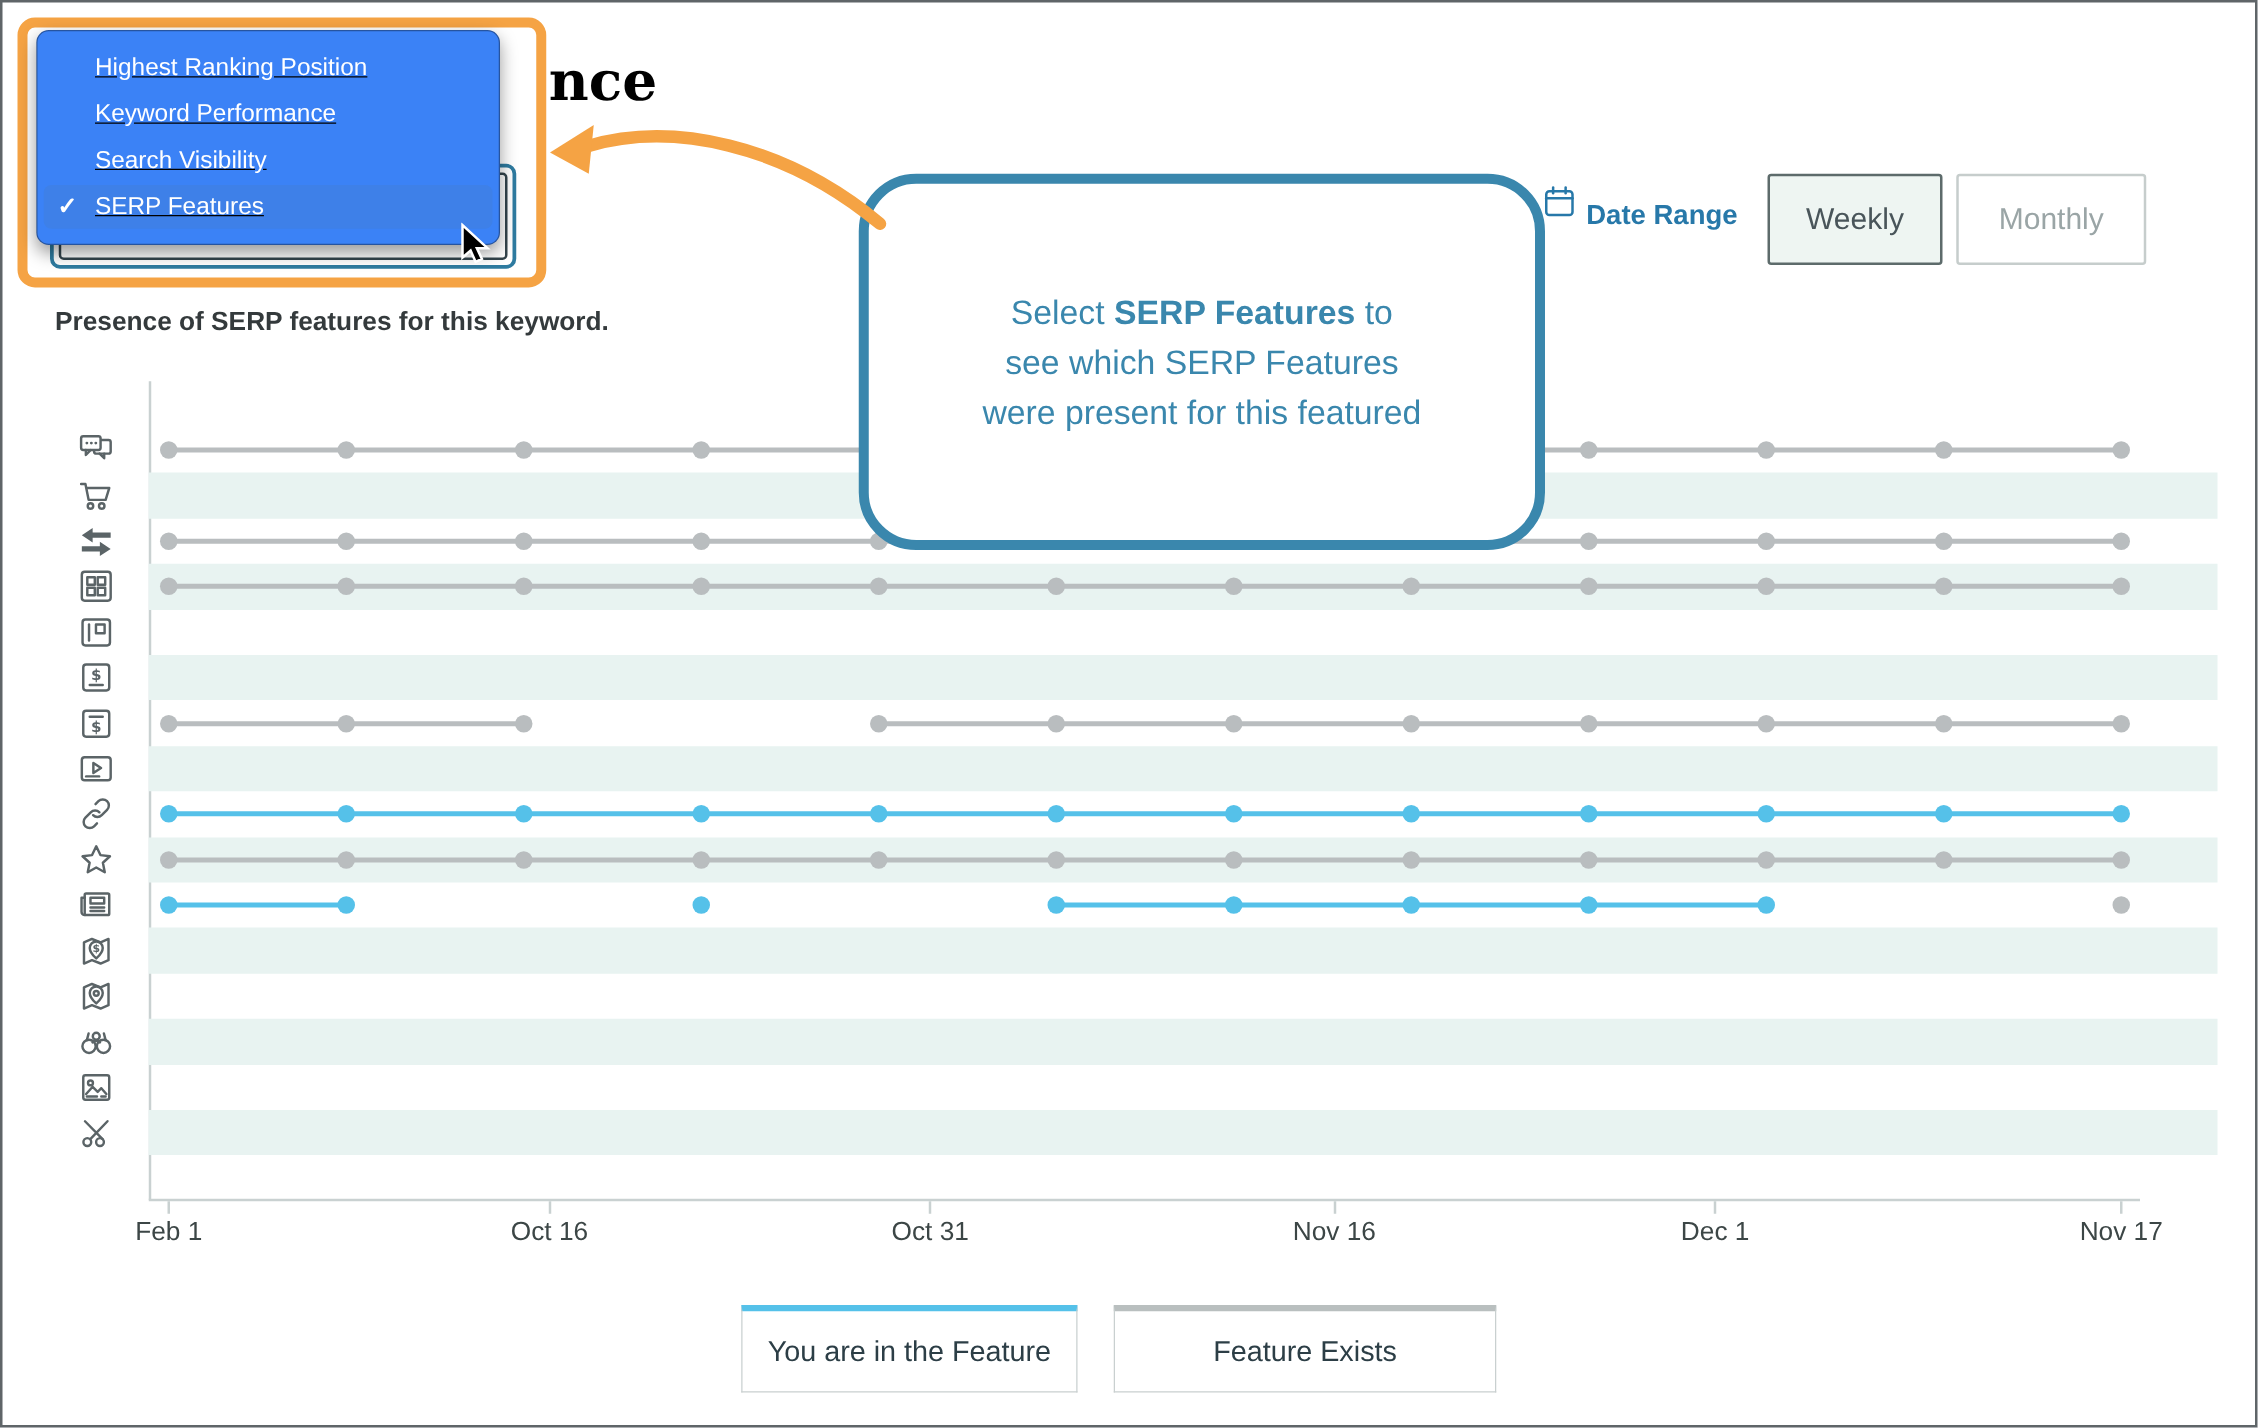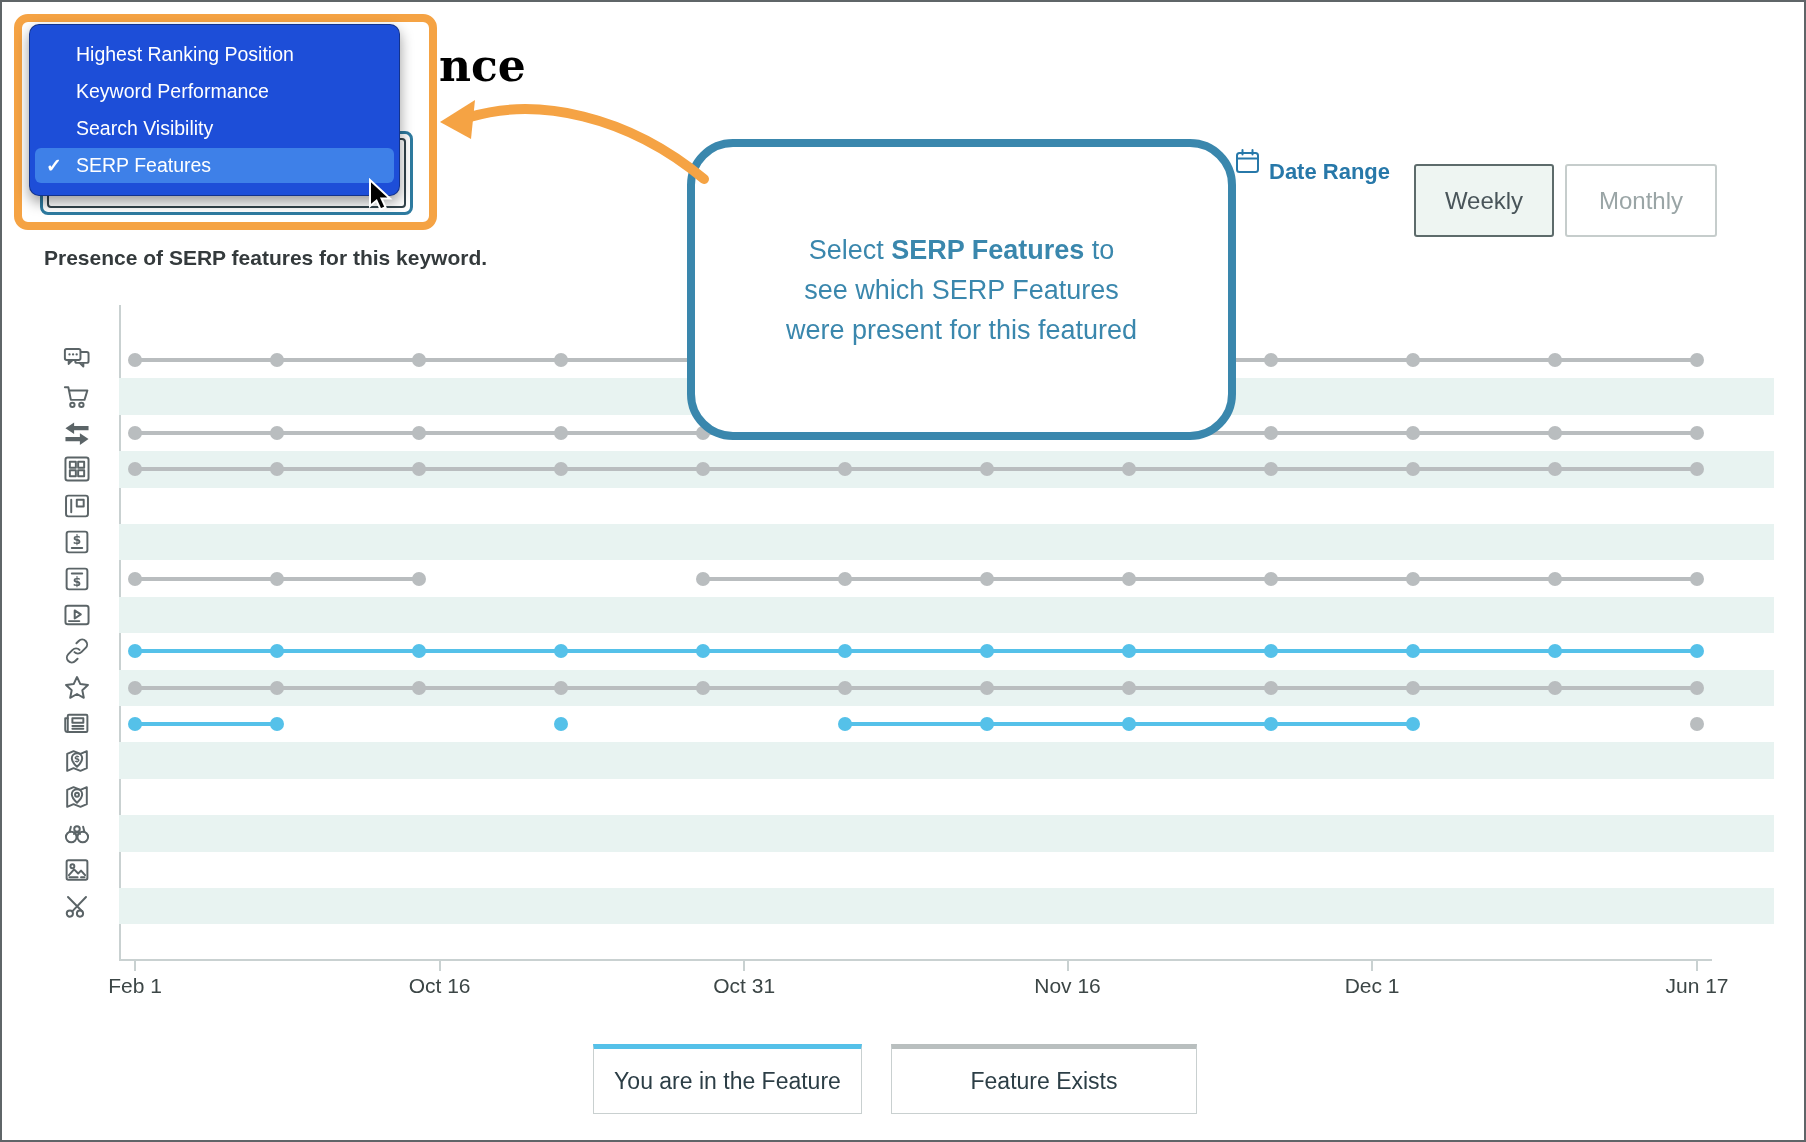--- a/index.html
+++ b/index.html
@@ -2,21 +2,21 @@
 <html><head>
 <meta charset="utf-8">
 <style>
   html,body{margin:0;padding:0;background:#9aa0a3;font-family:"Liberation Sans",sans-serif;}
   #frame{position:relative;width:1806px;height:1142px;background:#ffffff;border:2px solid #5f6568;box-sizing:border-box;overflow:hidden;}
   .abs{position:absolute;}
   
   #heading-frag{font-family:"DejaVu Serif",serif;font-weight:bold;font-size:44px;color:#000000;}
   #subtitle{font-size:21px;color:#343a3c;}
   #date-range-label{font-size:22px;font-weight:bold;color:#2778a9;}
-  .toggle-btn{box-sizing:border-box;display:flex;align-items:center;justify-content:center;font-size:24px;border-radius:3px;margin-top:25px;}
+  .toggle-btn{box-sizing:border-box;display:flex;align-items:center;justify-content:center;font-size:24px;border-radius:3px;}
   #weekly-btn{left:1412px;top:137px;width:140px;height:73px;background:#eef5f2;border:2px solid #5d6b6b;color:#49555a;}
   #monthly-btn{left:1563px;top:137px;width:152px;height:73px;background:#ffffff;border:2px solid #c6cdcc;color:#9aa5a6;}
   
   #plot .stripe{position:absolute;left:117px;width:1655px;}
   .row-icon{position:absolute;left:60px;width:30px;height:30px;}
   .row-icon svg{stroke:#5b6467;fill:none;stroke-width:1.7;stroke-linecap:round;stroke-linejoin:round;}
   .row-icon svg .f{fill:#5b6467;stroke:none;}
   .row-icon svg .w{fill:#ffffff;}
   .row-icon svg text{font-family:"DejaVu Sans",sans-serif;font-size:10.5px;font-weight:bold;fill:#5b6467;stroke:none;text-anchor:middle;}
   .seg-line{position:absolute;height:4px;border-radius:2px;}
@@ -25,21 +25,21 @@
   #x-axis{left:117px;top:957px;width:1593px;height:2px;background:#c9d1d1;}
   .tick{position:absolute;top:959px;width:2px;height:10px;background:#c9d1d1;}
   .tick-label{position:absolute;top:972px;width:140px;text-align:center;font-size:21px;color:#3c4646;}
   
   .legend-box{box-sizing:border-box;display:flex;align-items:center;justify-content:center;background:#fff;border:1px solid #c9d0d0;font-size:23px;color:#2c3e46;}
   #legend-in{left:591px;top:1042px;width:269px;height:70px;border-top:5px solid #55c1e9;}
   #legend-exists{left:889px;top:1042px;width:306px;height:70px;border-top:5px solid #b9bfbf;}
   
   #select-box{left:38px;top:129px;width:373px;height:84px;border:3px solid #2e7ba0;border-radius:8px;background:#fff;box-sizing:border-box;}
   #select-box .inner{position:absolute;left:4px;top:4px;right:4px;bottom:4px;border:2px solid #33444c;border-radius:4px;}
-  #dropdown{left:27px;top:22px;width:371px;height:172px;background:#1d4ed8;border-radius:10px;border:1px solid rgba(0,0,0,.35);box-shadow:0 6px 14px rgba(0,0,0,.4);padding:12px 5px;box-sizing:border-box;z-index:30;}
+  #dropdown{left:27px;top:22px;width:371px;height:172px;background:#3b82f6;border-radius:10px;border:1px solid rgba(0,0,0,.35);box-shadow:0 6px 14px rgba(0,0,0,.4);padding:12px 5px;box-sizing:border-box;z-index:30;text-decoration:underline;}
   .dd-item{position:relative;height:35px;line-height:35px;color:#ffffff;font-size:19.5px;padding-left:41px;border-radius:6px;margin-bottom:2px;}
   .dd-item.sel{background:#3e80e8;}
   .dd-check{position:absolute;left:11px;top:0;font-size:19px;font-weight:bold;}
   #orange-box{left:12px;top:12px;width:423px;height:216px;border:8px solid #f5a344;border-radius:14px;box-sizing:border-box;z-index:25;}
   #callout{left:685px;top:137px;width:549px;height:301px;background:#ffffff;border:8px solid #3a87ad;border-radius:46px;box-sizing:border-box;z-index:20;display:flex;flex-direction:column;justify-content:center;align-items:center;}
   #callout .cl-line{font-size:27px;line-height:40px;color:#3a87ad;text-align:center;}
   #callout .cl-line b{font-weight:bold;}
   #arrow-svg{left:425px;top:85px;z-index:22;}
   #cursor-svg{left:364px;top:176px;z-index:40;}
   #calendar-icon{left:1232px;top:145px;z-index:5;}
@@ -254,21 +254,21 @@
       <div class="tick-label" style="left: 63px;">Feb 1</div>
       <div class="tick" style="left: 436.59px;"></div>
       <div class="tick-label" style="left: 367.59px;">Oct 16</div>
       <div class="tick" style="left: 741.18px;"></div>
       <div class="tick-label" style="left: 672.18px;">Oct 31</div>
       <div class="tick" style="left: 1064.51px;"></div>
       <div class="tick-label" style="left: 995.514px;">Nov 16</div>
       <div class="tick" style="left: 1369.1px;"></div>
       <div class="tick-label" style="left: 1300.1px;">Dec 1</div>
       <div class="tick" style="left: 1694px;"></div>
-      <div class="tick-label" style="left: 1625px;">Jun 17</div>
+      <div class="tick-label" style="left: 1625px;">Nov 17</div>
     </div>
 
   <div class="abs legend-box" id="legend-in">
     <span>You are in the Feature</span>
   </div>
   <div class="abs legend-box" id="legend-exists">
     <span>Feature Exists</span>
   </div>
 
   <div class="abs" id="select-box">

